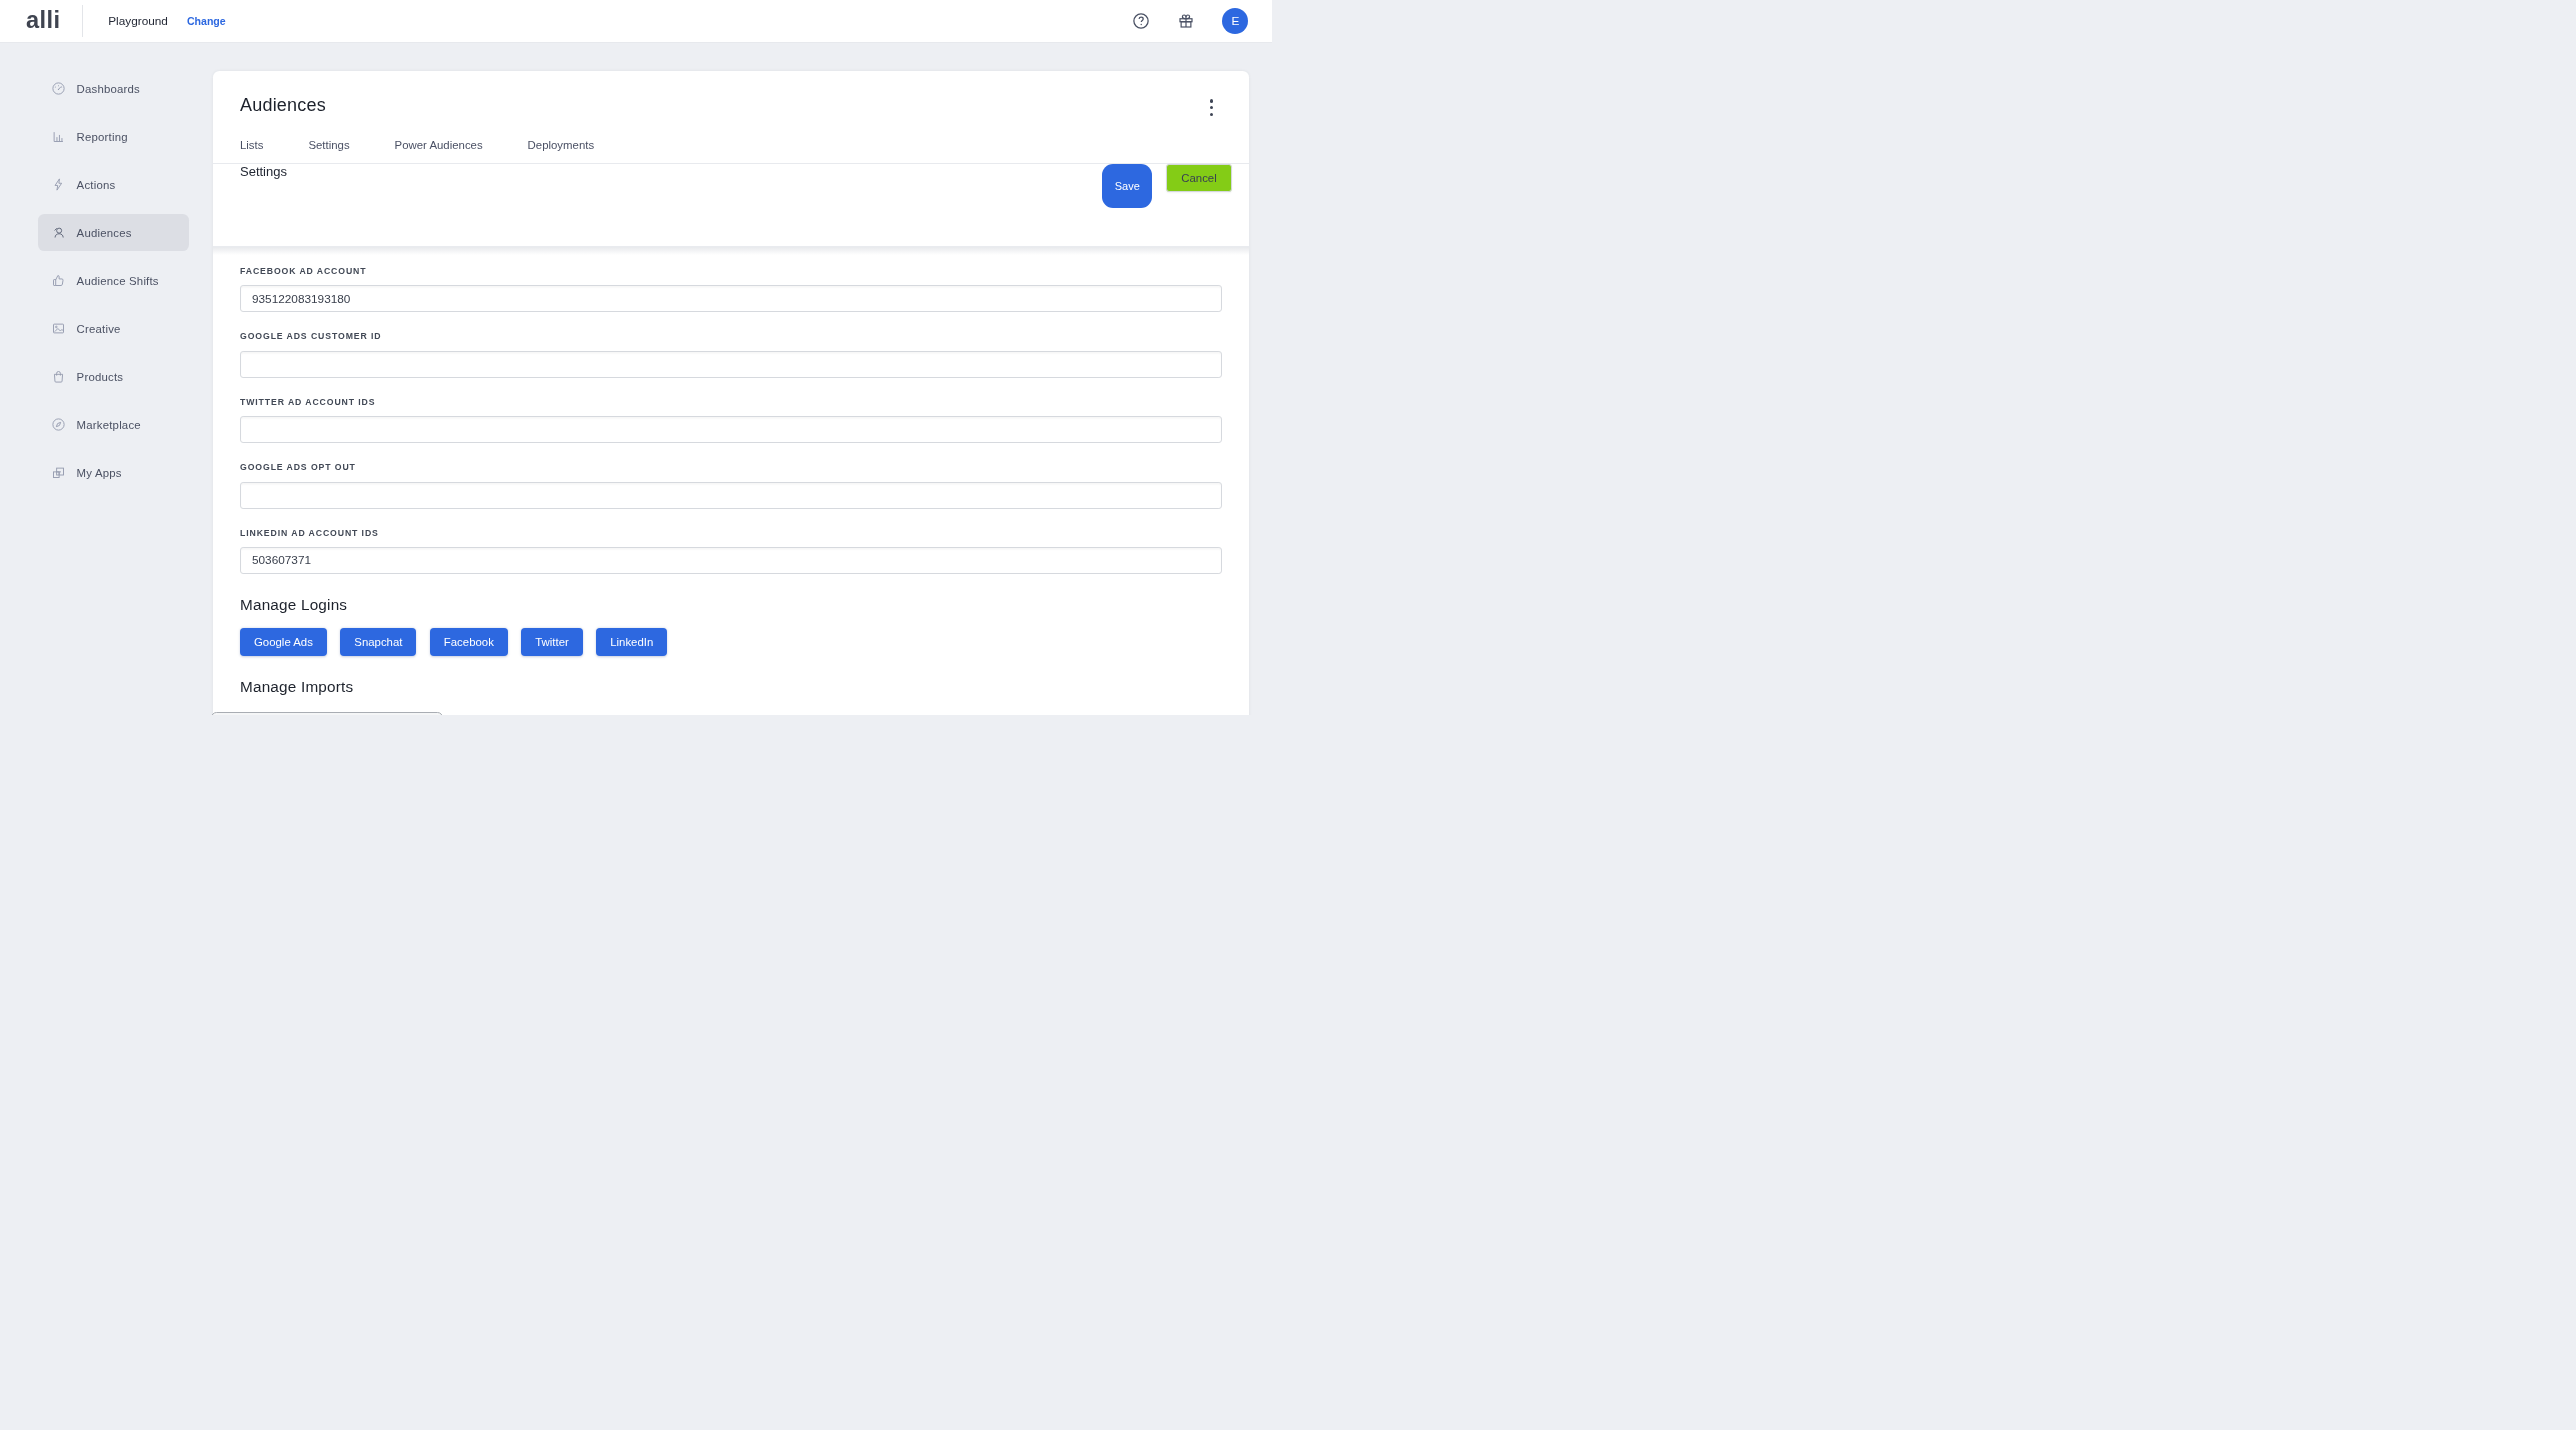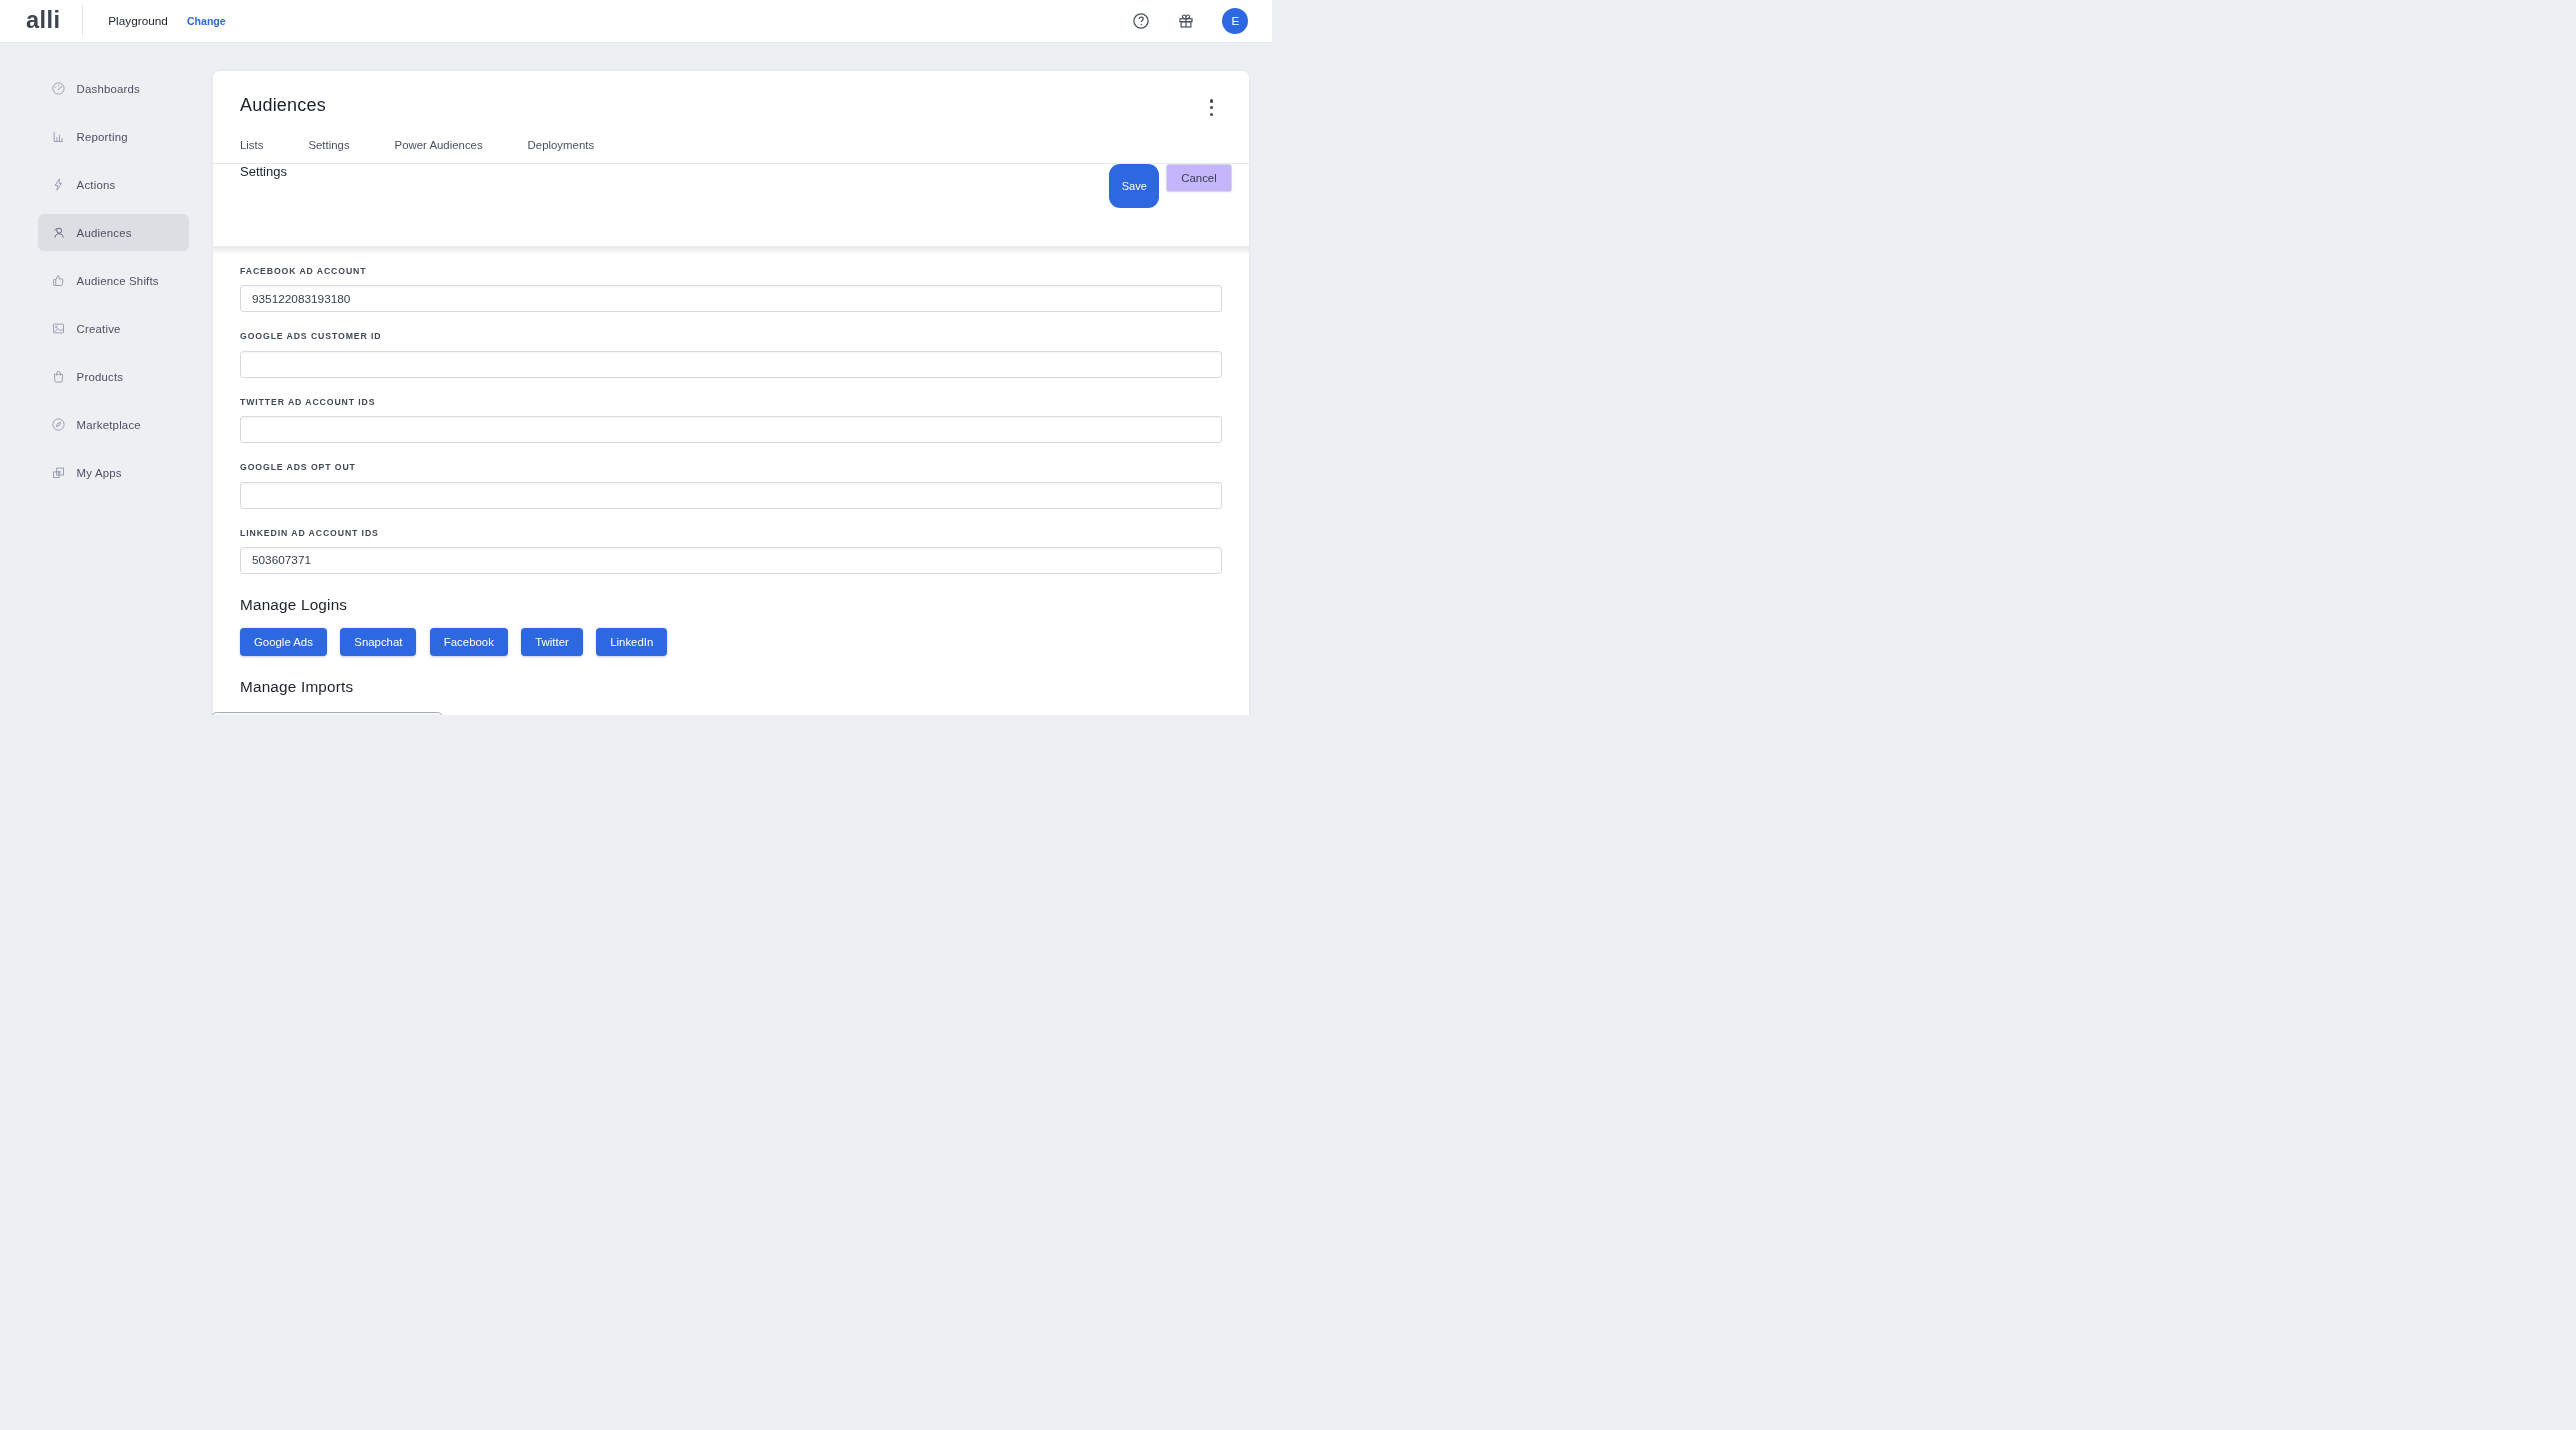--- a/index.html
+++ b/index.html
@@ -36,22 +36,22 @@
          gap:3.9px;cursor:pointer;margin-top:3.1px;}
   .kebab span{width:3.1px;height:3.1px;border-radius:50%;background:#3e4555;}
 
   .tabs{display:flex;padding:0 27px;margin-top:21px;border-bottom:0.8px solid #e8eaee;}
   .tab{font-size:11.4px;color:#4a5064;padding-bottom:11.8px;margin-right:45px;cursor:pointer;}
 
   .toolbar{display:flex;align-items:flex-start;height:82px;padding:0 17.3px 0 27px;}
   .settings-heading{font-size:13px;font-weight:500;color:#232834;flex:1;}
   .btn-save{width:50px;height:44px;border:none;border-radius:11px;background:#2d68e0;color:#fff;
             font-size:11px;font-family:inherit;cursor:pointer;}
-  .btn-cancel{height:28px;margin-left:7px;padding:0 14px;border:0.8px solid #d4d7dd;border-radius:3.1px;
-              background:#c4b5fd;color:#394052;font-size:11.4px;font-family:inherit;cursor:pointer;
+  .btn-cancel{height:28px;margin-left:14px;padding:0 14px;border:0.8px solid #d4d7dd;border-radius:3.1px;
+              background:#84cc16;color:#394052;font-size:11.4px;font-family:inherit;cursor:pointer;
               box-shadow:0 0.8px 1.6px rgba(40,50,70,0.06);}
 
   .form-area{position:relative;border-top:0.8px solid #e9ebef;padding:0 27px;}
   .form-area::before{content:"";position:absolute;top:0;left:0;right:0;height:7.9px;
             background:linear-gradient(rgba(110,120,140,0.16),rgba(110,120,140,0));pointer-events:none;z-index:2;}
   .field-label{font-size:8.7px;font-weight:600;letter-spacing:0.9px;color:#414855;margin-top:19px;}
   .text-input{display:block;width:100%;height:27px;box-sizing:border-box;margin-top:9.4px;
               border:0.8px solid #d6d9de;border-radius:3.1px;padding:0 11px;font-size:11.8px;color:#3a404d;
               font-family:inherit;background:#fff;box-shadow:inset 0 1.6px 1.6px rgba(0,0,0,0.04);outline:none;}
   .text-input.clipped{height:23px;border-top:none;border-radius:0 0 3.1px 3.1px;margin-top:0;}

